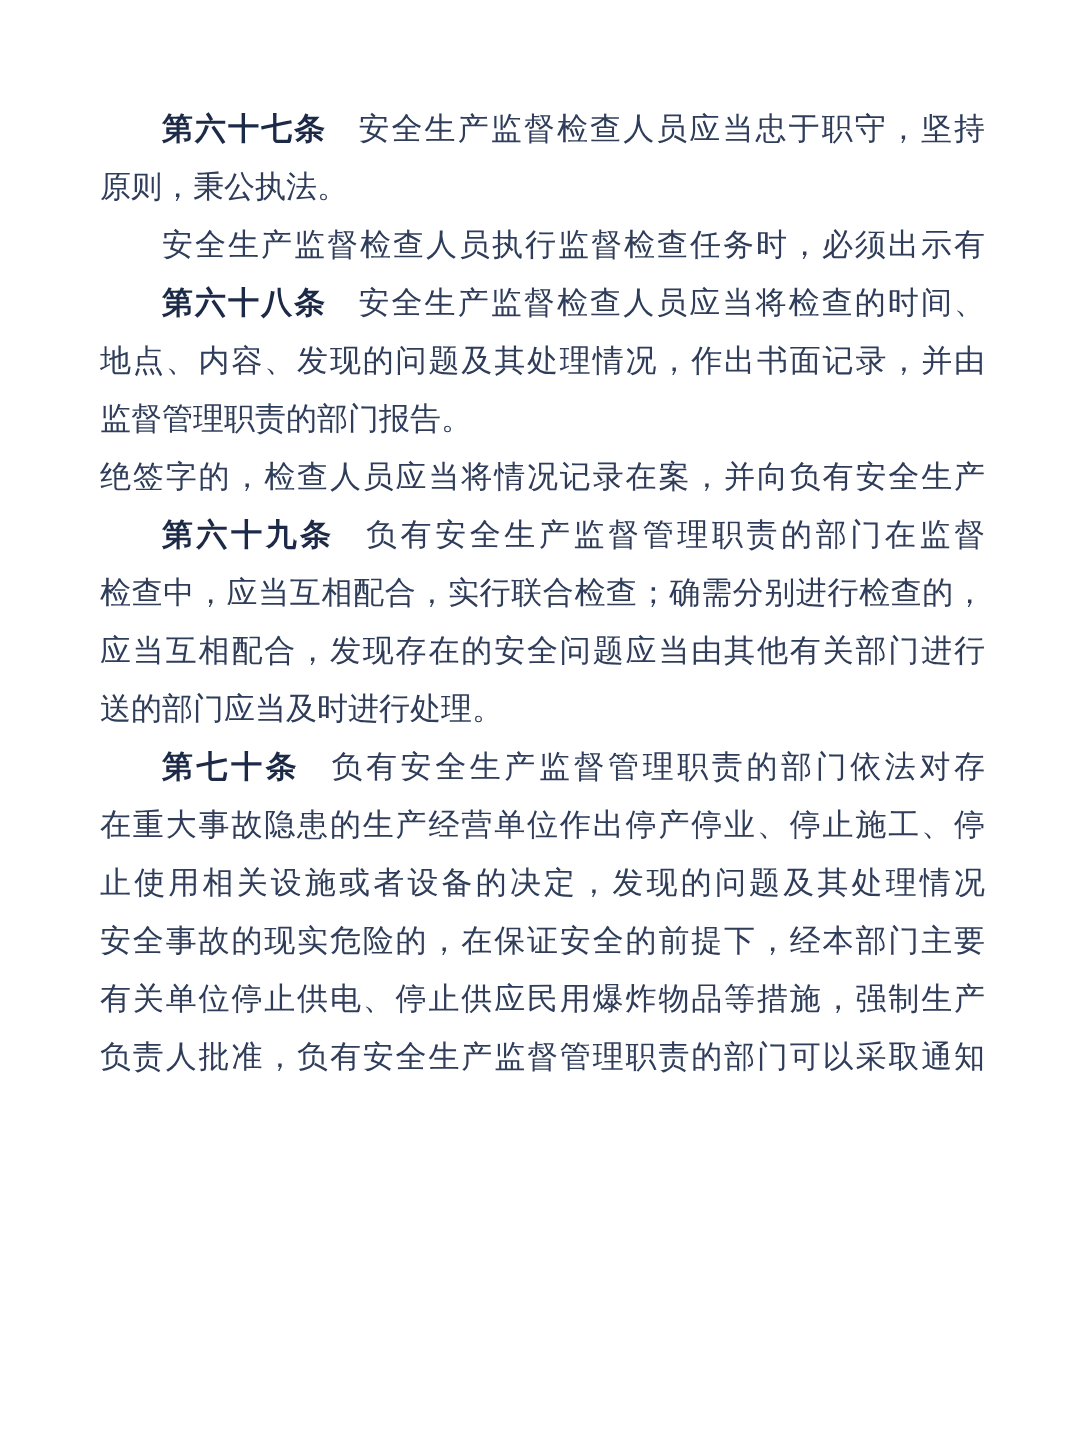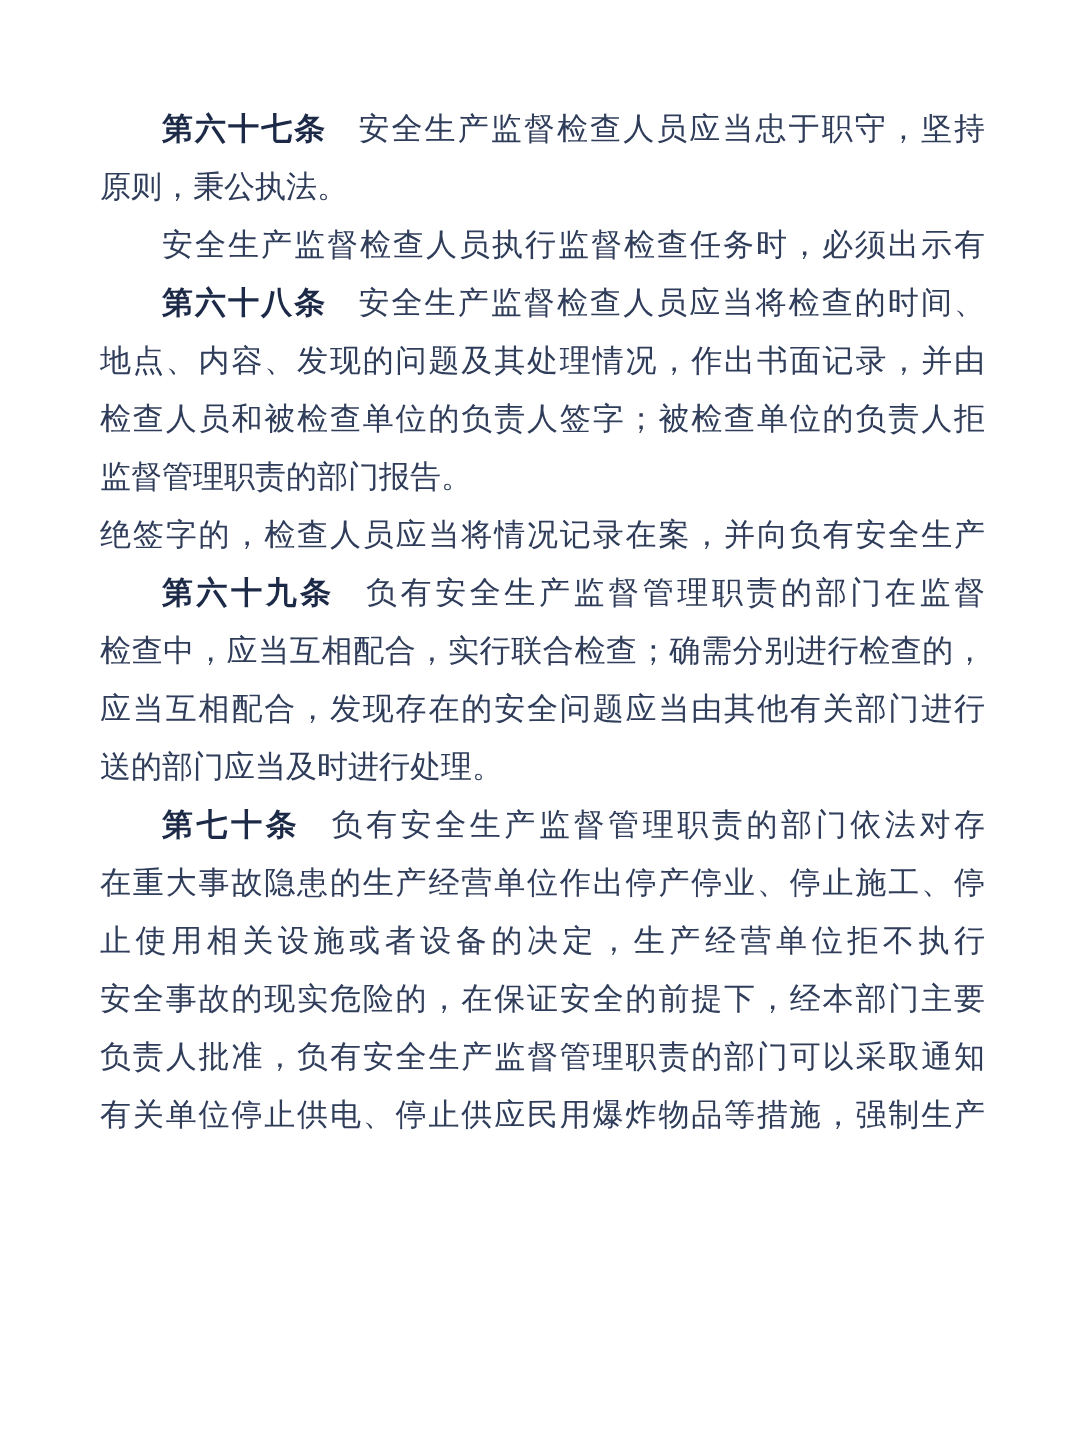--- a/index.html
+++ b/index.html
@@ -48,30 +48,29 @@
 
 <div class="page">
   <div class="text-block">
 
     <div class="line indent"><span class="article-label">第六十七条</span><span>安全生产监督检查人员应当忠于职守，坚持</span></div>
     <div class="line para-end"><span>原则，秉公执法。</span></div>
     <div class="line indent"><span>安全生产监督检查人员执行监督检查任务时，必须出示有</span></div>
 
     <div class="line indent"><span class="article-label">第六十八条</span><span>安全生产监督检查人员应当将检查的时间、</span></div>
     <div class="line"><span>地点、内容、发现的问题及其处理情况，作出书面记录，并由</span></div>
-    <div class="line"><span>检查人员和被检查单位的负责人签字；被检查单位的负责人拒</span></div>
     <div class="line para-end"><span>监督管理职责的部门报告。</span></div>
     <div class="line"><span>绝签字的，检查人员应当将情况记录在案，并向负有安全生产</span></div>
 
     <div class="line indent"><span class="article-label">第六十九条</span><span>负有安全生产监督管理职责的部门在监督</span></div>
     <div class="line"><span>检查中，应当互相配合，实行联合检查；确需分别进行检查的，</span></div>
     <div class="line"><span>应当互相配合，发现存在的安全问题应当由其他有关部门进行</span></div>
     <div class="line para-end"><span>送的部门应当及时进行处理。</span></div>
 
     <div class="line indent"><span class="article-label">第七十条</span><span>负有安全生产监督管理职责的部门依法对存</span></div>
     <div class="line"><span>在重大事故隐患的生产经营单位作出停产停业、停止施工、停</span></div>
-    <div class="line"><span>止使用相关设施或者设备的决定，生产经营单位拒不执行</span></div>
+    <div class="line"><span>止使用相关设施或者设备的决定，发现的问题及其处理情况</span></div>
     <div class="line"><span>安全事故的现实危险的，在保证安全的前提下，经本部门主要</span></div>
+    <div class="line"><span>有关单位停止供电、停止供应民用爆炸物品等措施，强制生产</span></div>
     <div class="line"><span>负责人批准，负有安全生产监督管理职责的部门可以采取通知</span></div>
-    <div class="line"><span>有关单位停止供电、停止供应民用爆炸物品等措施，强制生产</span></div>
 
   </div>
 </div>
 
 </body></html>

